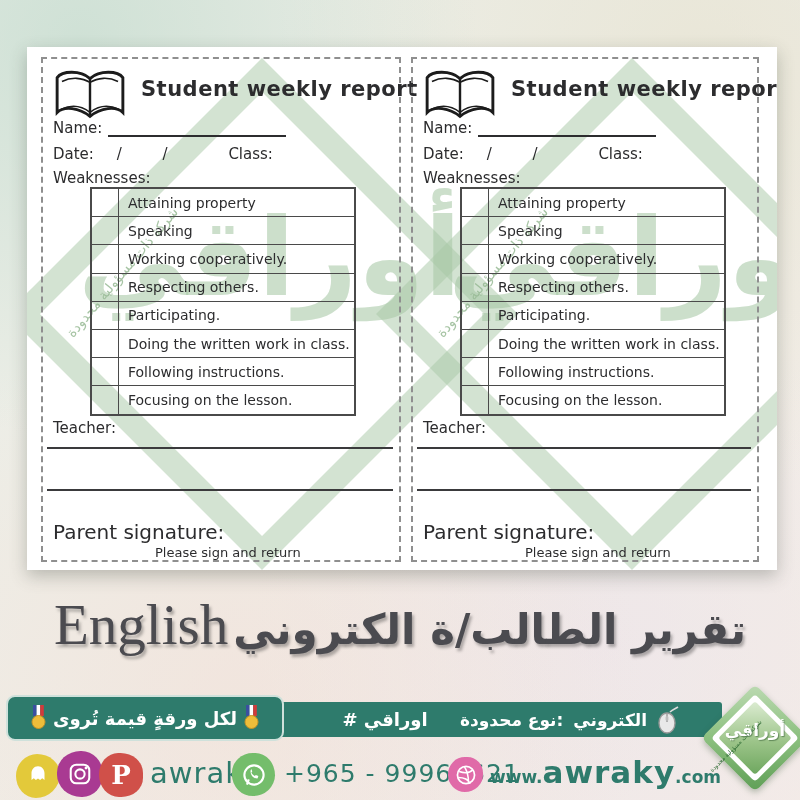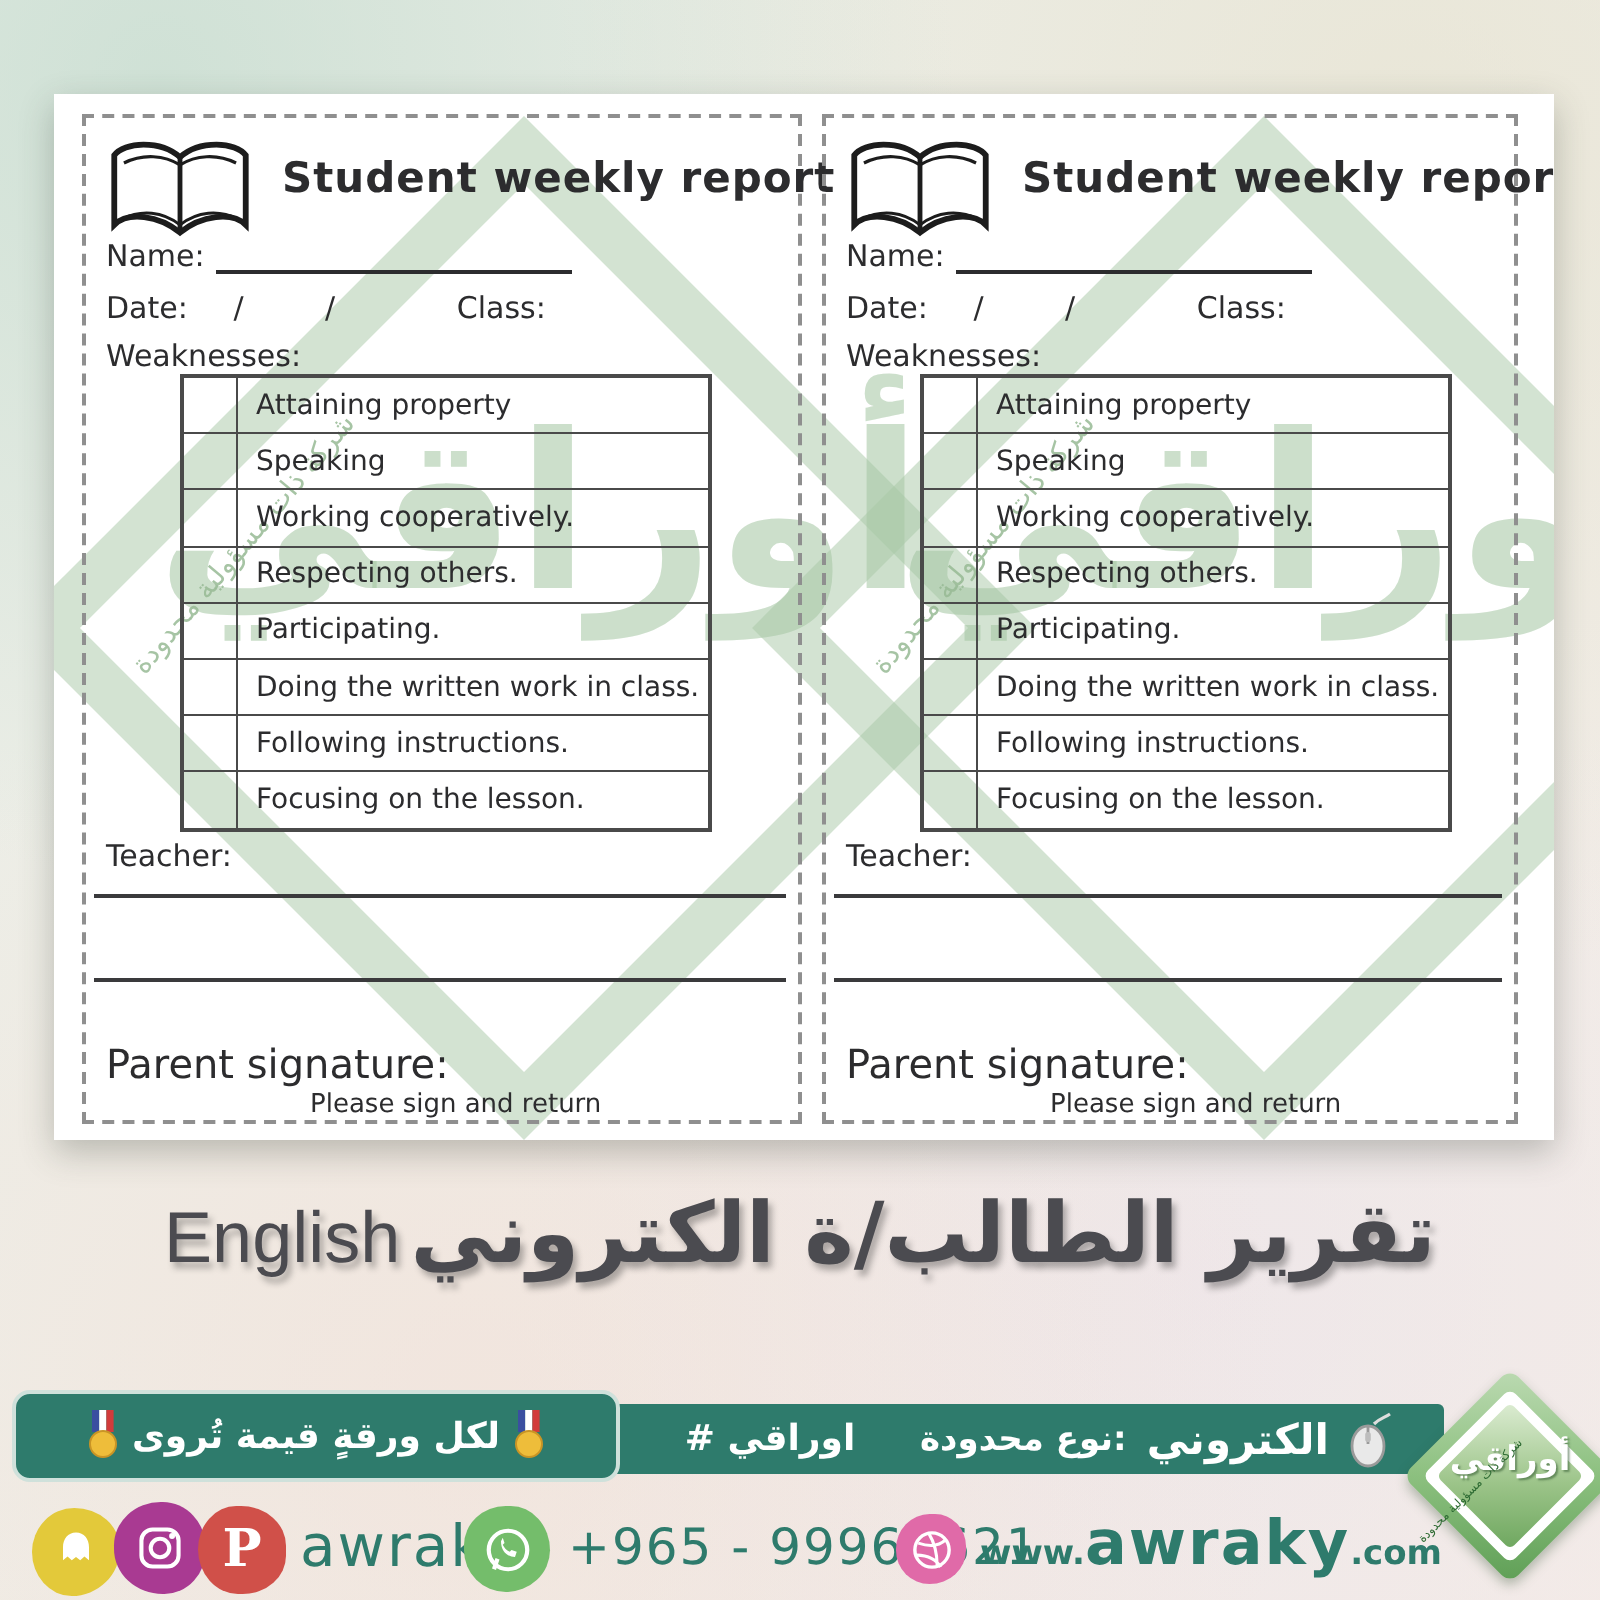--- a/index.html
+++ b/index.html
@@ -52,34 +52,34 @@
   .teacher-row{top:360px;}
   .sig-line{position:absolute;left:4px;right:6px;border-bottom:2px solid #3a3a3c;}
   .line1{top:388px;} .line2{top:430px;}
   .parent-row{top:461px;font-size:20px;}
   .note-row{top:486px;left:112px;font-size:13px;}
 
   
   .heading{position:absolute;left:0;top:592px;width:800px;text-align:center;color:#4b4b50;
            text-shadow:2px 3px 3px rgba(40,40,40,0.35);white-space:nowrap;}
   .heading .ar{font-size:42px;font-weight:bold;}
-  .heading .en{font-family:Liberation Sans, sans-serif;font-size:36px;font-weight:normal;}
+  .heading .en{font-family:Liberation Serif, serif;font-size:57px;font-weight:normal;}
 
   
   .bar{position:absolute;left:10px;top:702px;width:712px;height:35px;background:#2e7b6c;border-radius:3px;}
-  .pill{position:absolute;left:6px;top:695px;width:304px;height:46px;background:#2e7b6c;
+  .pill{position:absolute;left:6px;top:695px;width:278px;height:46px;background:#2e7b6c;
         border:2px solid rgba(235,243,238,0.85);border-radius:9px;box-sizing:border-box;
         display:flex;align-items:center;justify-content:center;gap:7px;}
   .pill-text{color:#fff;font-size:18px;font-weight:bold;}
   .hashtag{position:absolute;left:300px;top:702px;width:170px;height:35px;display:flex;align-items:center;
            justify-content:center;color:#fff;font-size:18px;font-weight:bold;}
   .ptype{position:absolute;left:460px;top:702px;width:240px;height:35px;display:flex;align-items:center;
          gap:10px;color:#fff;}
   .ptype .lbl{font-size:17px;font-weight:bold;}
-  .ptype .val{font-size:21px;font-weight:bold;}
+  .ptype .val{font-size:17px;font-weight:bold;}
 
   
   .logo{position:absolute;left:700px;top:684px;width:110px;height:110px;}
   .lg{position:absolute;left:55px;top:54px;transform:translate(-50%,-50%) rotate(45deg);border-radius:6px;}
   .lg-outer{width:76px;height:76px;background:linear-gradient(135deg,#bcdab2 0%,#8cc07f 50%,#5f9f56 100%);
             box-shadow:2px 2px 6px rgba(50,80,50,0.35);}
   .lg-gap{width:62px;height:62px;background:#ffffff;border-radius:4px;}
   .lg-core{width:52px;height:52px;background:linear-gradient(135deg,#dcecd2 0%,#9cc489 55%,#6ea75f 100%);border-radius:3px;}
   .lg-word{position:absolute;left:0;top:36px;width:110px;text-align:center;color:#fff;
            font-size:17px;font-weight:bold;text-shadow:1px 1px 1px rgba(40,80,40,0.5);}

